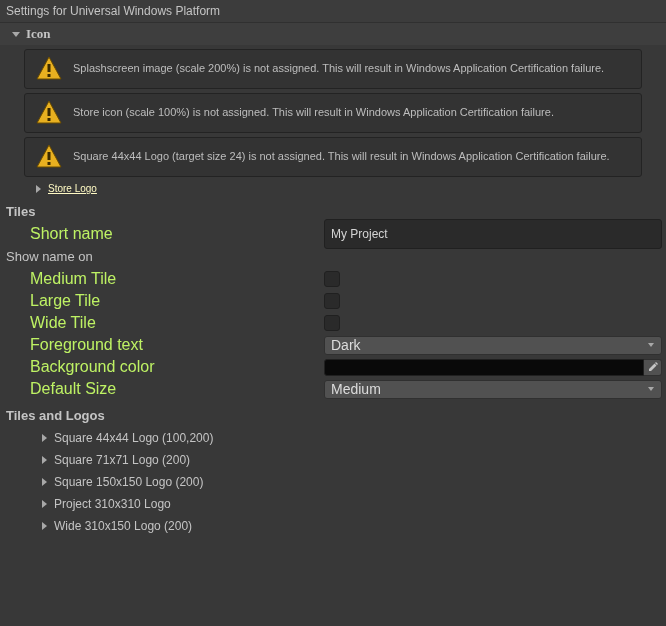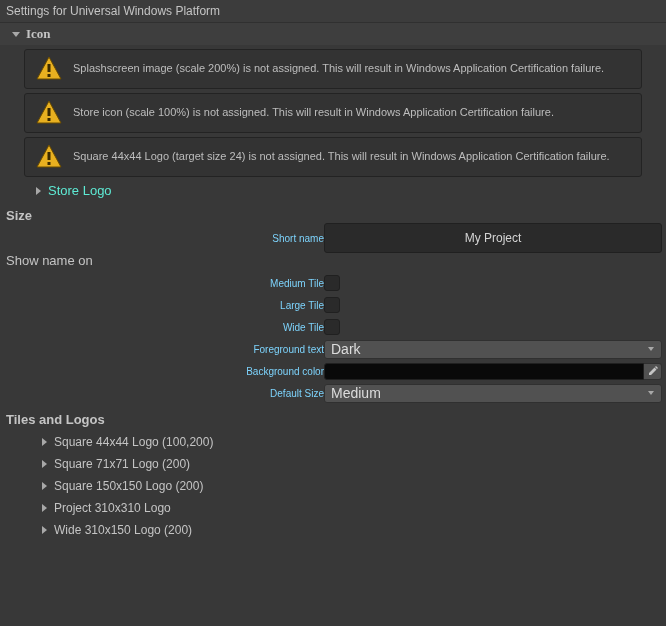--- a/index.html
+++ b/index.html
@@ -54,53 +54,52 @@
   }
   .warning-text {
     color: #bdbdbd;
     font-size: 11px;
     line-height: 1.4;
   }
   .sub-foldout-row {
     display: flex;
     align-items: center;
     padding: 2px 28px;
-    color: #5eead4;
-    font-size: 13px;
+    color: #fef9c3;
+    font-size: 10px;
+    text-decoration: underline;
   }
   .group-heading {
     padding: 4px 6px;
     font-size: 13px;
     font-weight: bold;
     color: #c4c4c4;
   }
   .prop-row {
     display: flex;
     align-items: center;
     padding: 2px 4px;
     height: 22px;
   }
   .prop-label {
     flex: 0 0 320px;
-    color: #7dd3fc;
-    font-size: 10px;
-    text-align: right;
+    color: #bef264;
+    font-size: 16px;
   }
   .indent-1 { padding-left: 26px; }
   .text-input {
     flex: 1;
     background: #2a2a2a;
     border: 1px solid #202020;
     border-radius: 3px;
     color: #d4d4d4;
     padding: 2px 6px;
     height: 30px;
     font-size: 12px;
     font-family: inherit;
-    text-align: center;
   }
   .checkbox {
     width: 16px;
     height: 16px;
     background: #2a2a2a;
     border: 1px solid #202020;
     border-radius: 3px;
     cursor: pointer;
   }
   .dropdown {
@@ -205,21 +204,21 @@
       <svg width="10" height="10" viewBox="0 0 10 10">
           <path d="M3 1 L8 5 L3 9 Z" fill="#a8a8a8"></path>
         </svg>
     </span>
     <span>Store Logo</span>
   </div>
 </div>
 
 <div class="spacer-sm"></div>
 
-<div class="group-heading">Size</div>
+<div class="group-heading">Tiles</div>
 
 <div class="prop-row">
   <span class="prop-label indent-1">Short name</span>
   <input class="text-input" value="My Project" style="">
 </div>
 
 <div class="group-heading" style="font-weight:normal;padding-left:6px;">Show name on</div>
 
 <div class="prop-row">
   <span class="prop-label indent-1">Medium Tile</span>

